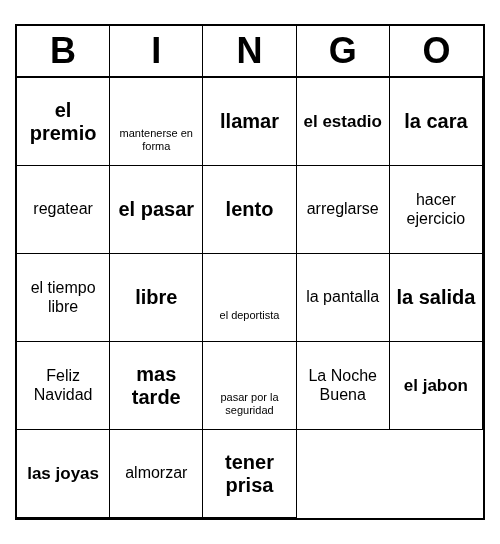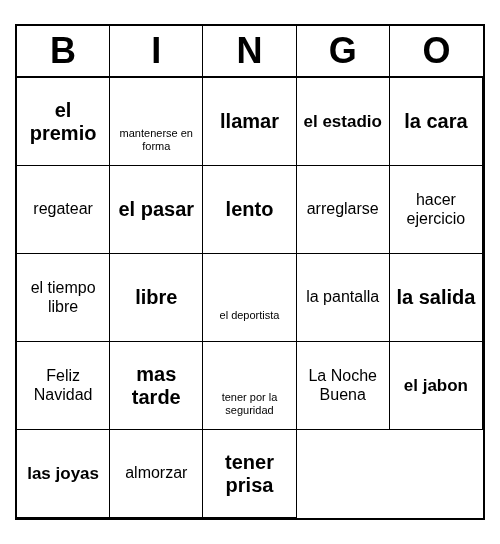--- a/index.html
+++ b/index.html
@@ -148,21 +148,21 @@
       <div class="bingo-cell">
         <div class="bingo-cell-inner size-large">la salida</div>
       </div>
       <div class="bingo-cell">
         <div class="bingo-cell-inner size-small">Feliz Navidad</div>
       </div>
       <div class="bingo-cell">
         <div class="bingo-cell-inner size-large">mas tarde</div>
       </div>
       <div class="bingo-cell">
-        <div class="bingo-cell-inner size-xsmall">tener por la seguridad</div>
+        <div class="bingo-cell-inner size-xsmall">pasar por la seguridad</div>
       </div>
       <div class="bingo-cell">
         <div class="bingo-cell-inner size-small">La Noche Buena</div>
       </div>
       <div class="bingo-cell">
         <div class="bingo-cell-inner size-medium">el jabon</div>
       </div>
       <div class="bingo-cell">
         <div class="bingo-cell-inner size-medium">las joyas</div>
       </div>

